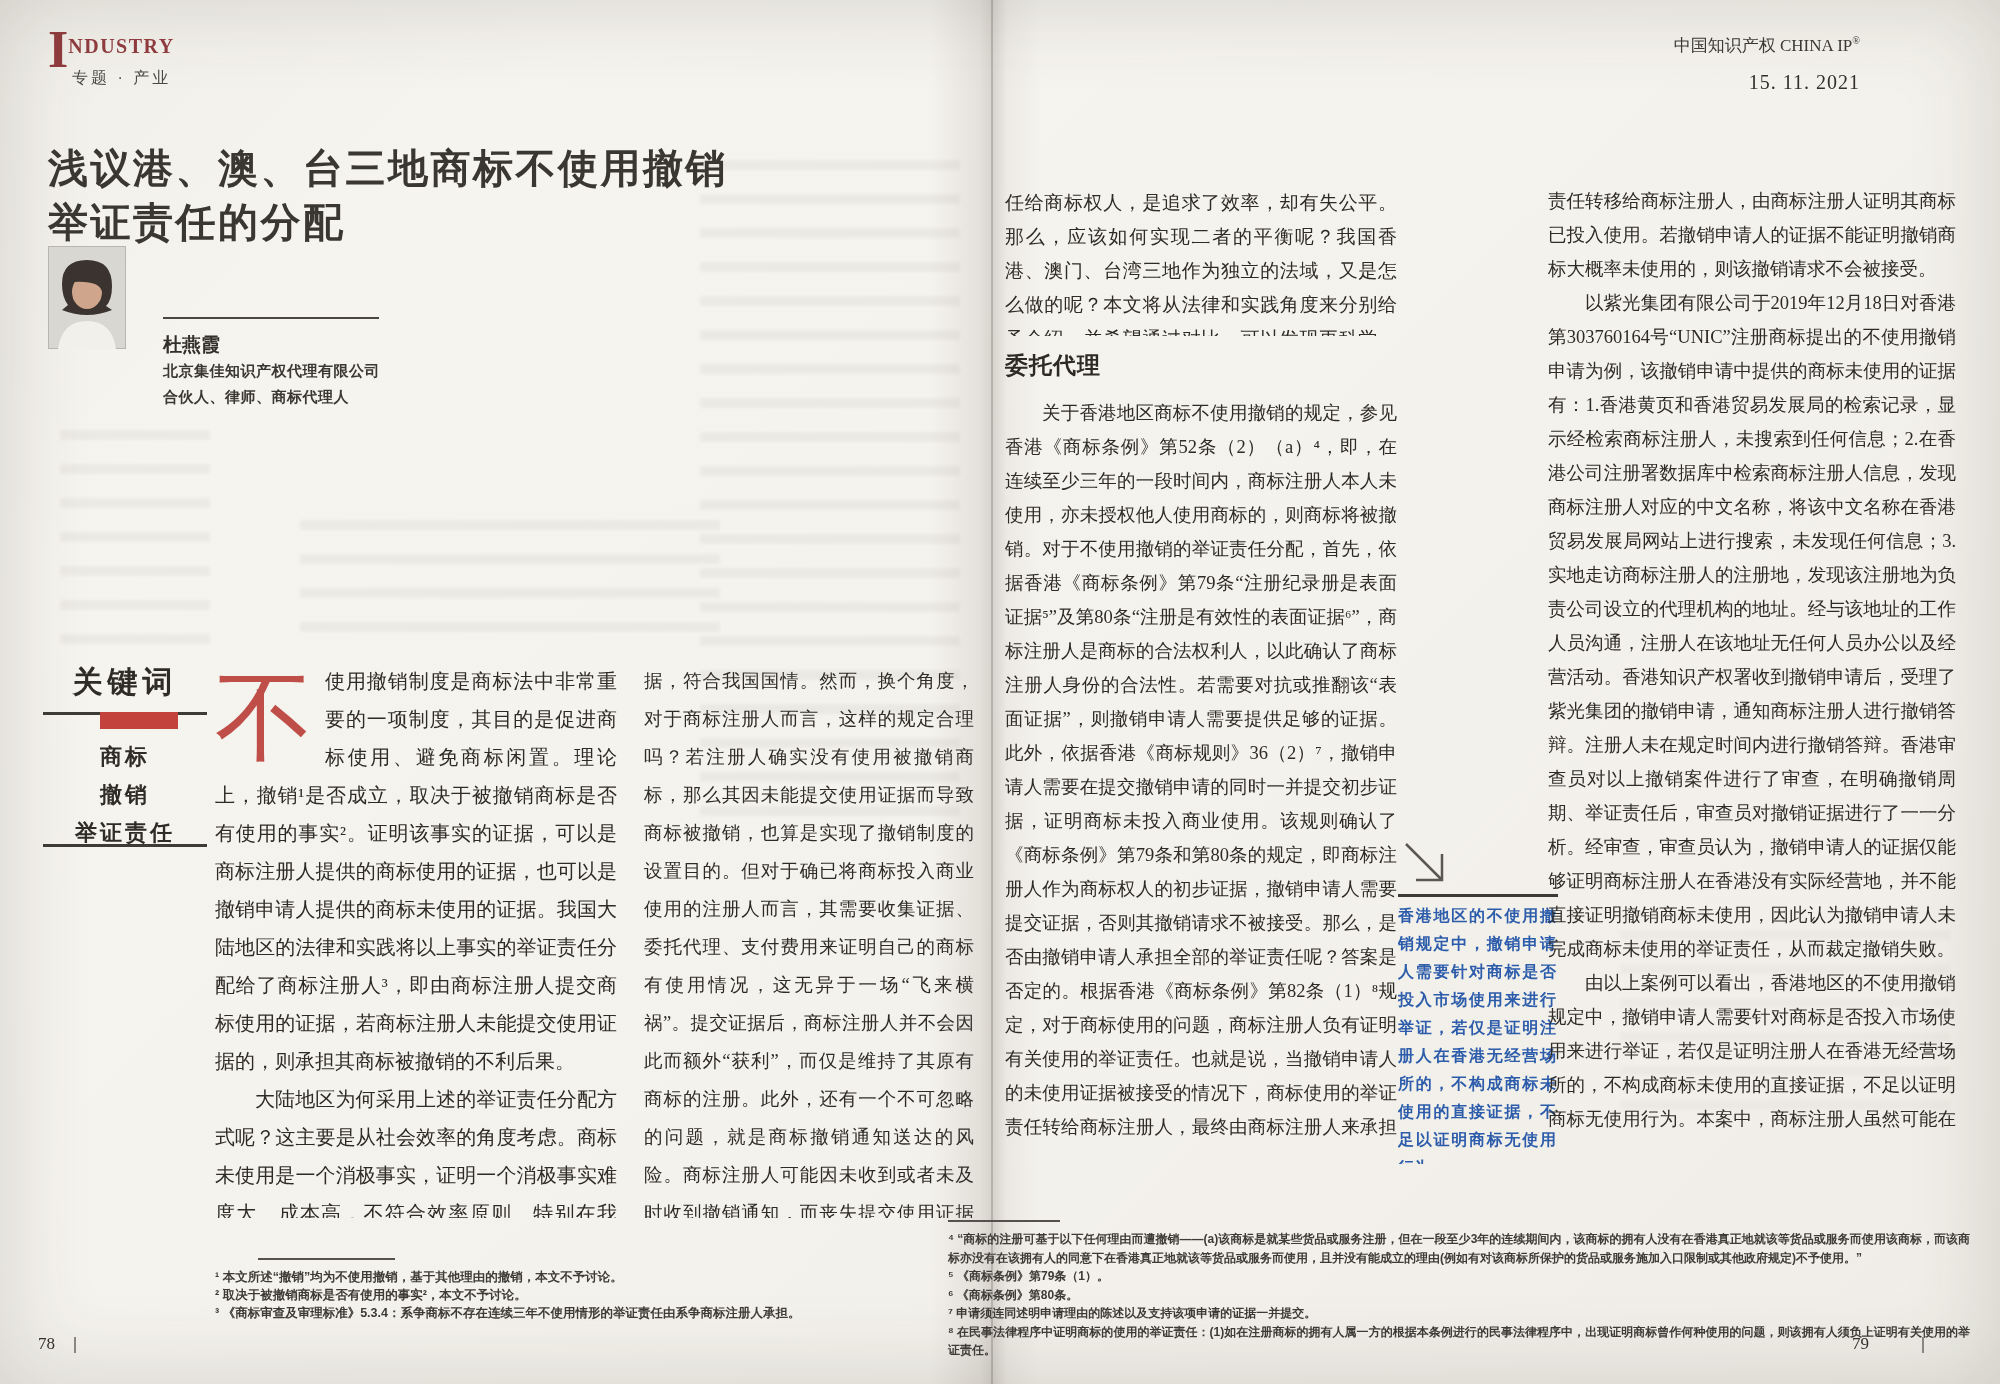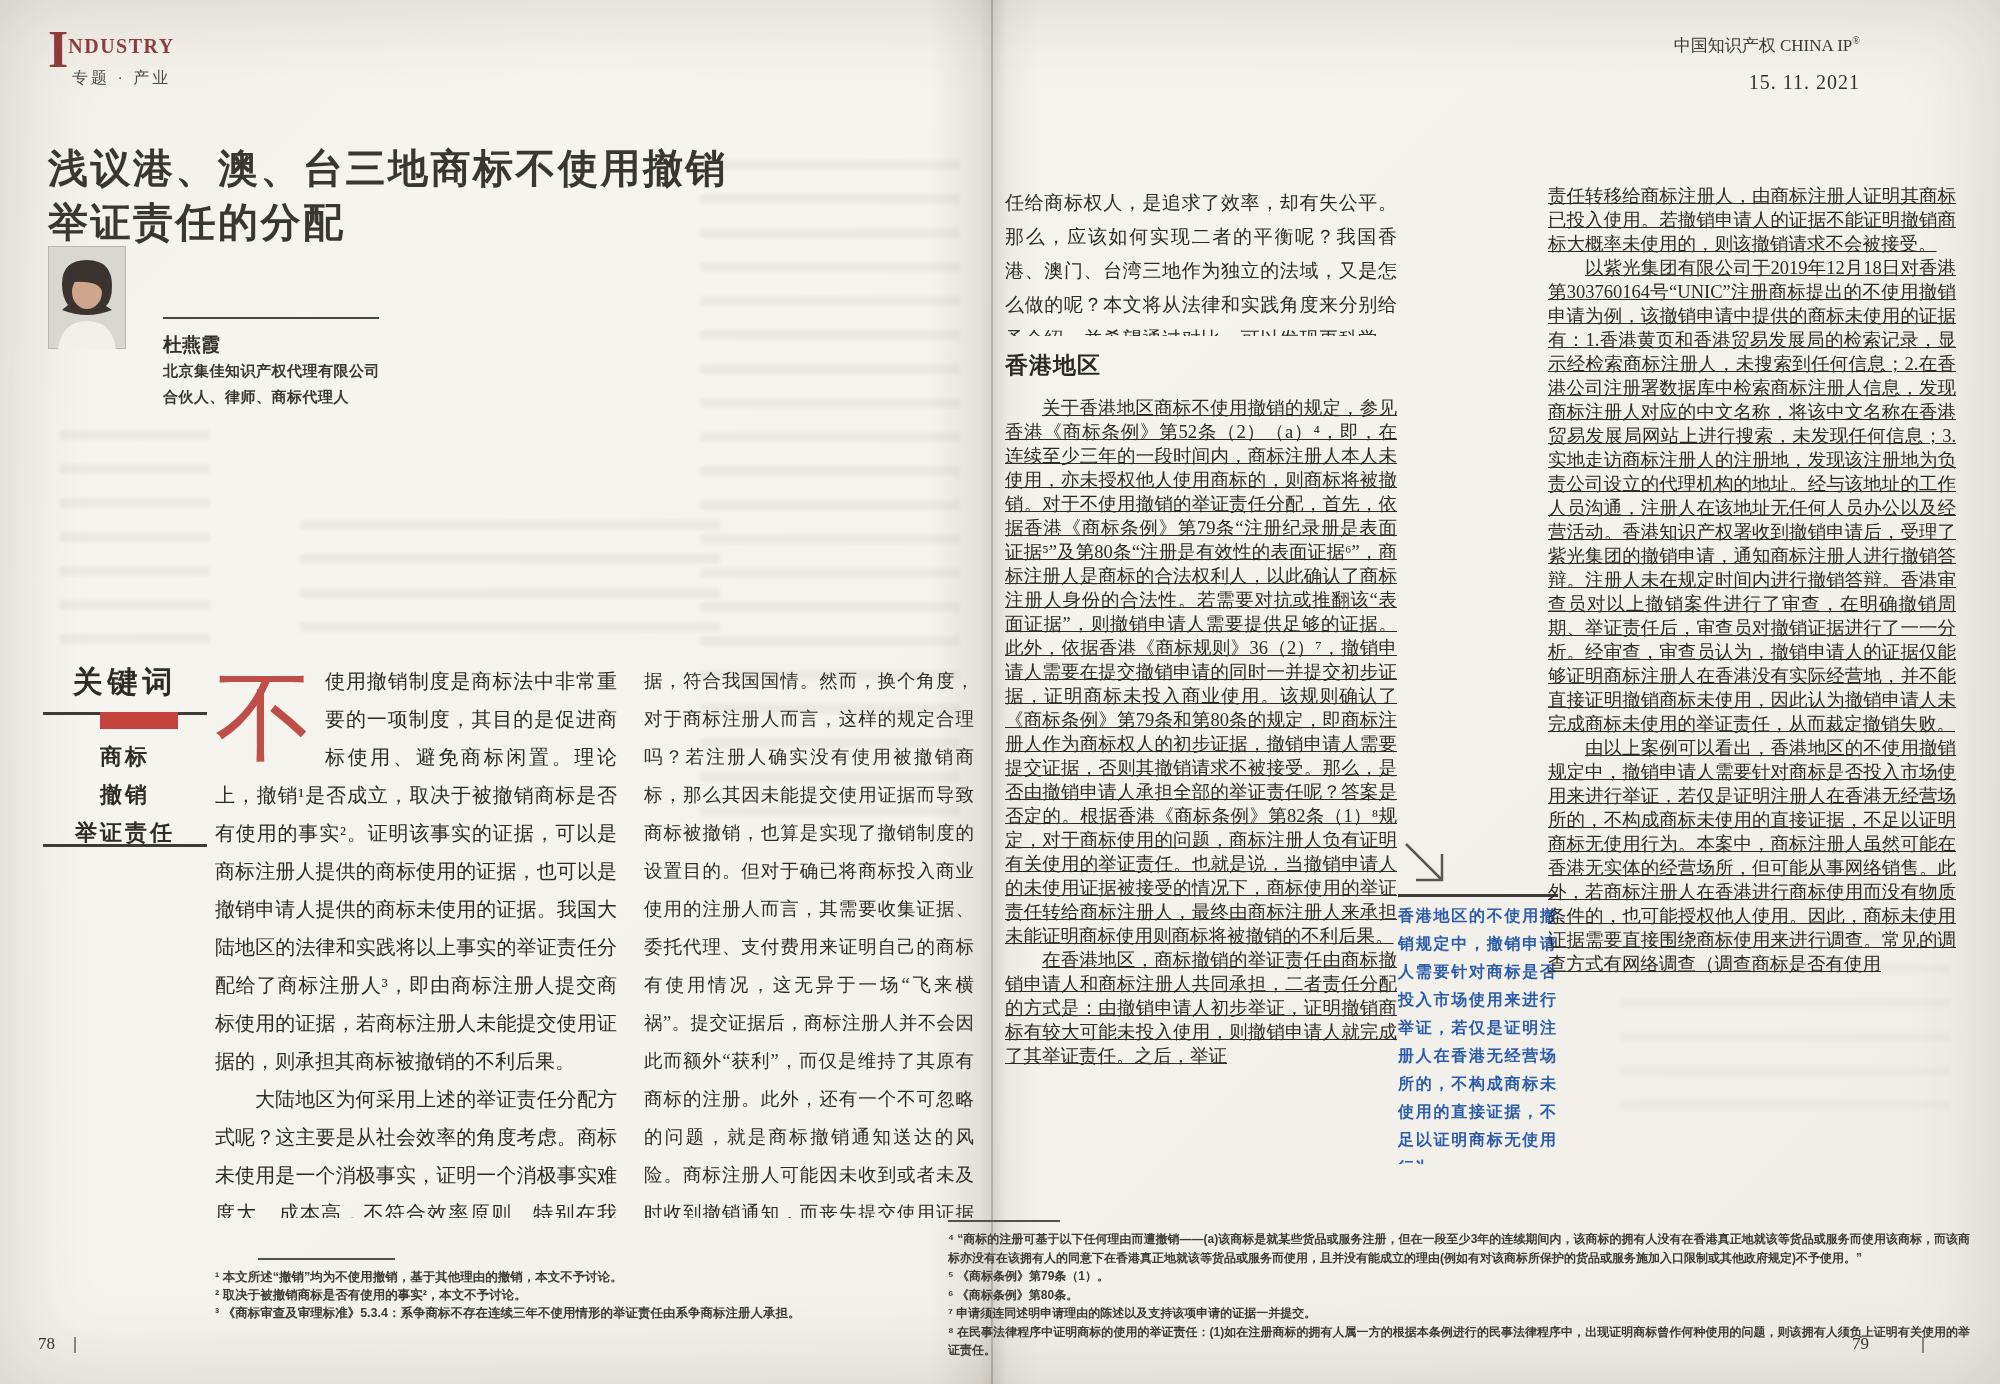--- a/index.html
+++ b/index.html
@@ -25,21 +25,21 @@
   .a-name{font-size:19px;font-weight:700;color:#33302c;}
   .a-meta{font-size:15px;font-weight:700;color:#3b3834;letter-spacing:.5px;}
   
   .kw-h{font-size:30px;font-weight:700;letter-spacing:5px;color:#2f2c28;text-align:center;width:164px;}
   .kw-rule{height:3px;background:#3e3b37;}
   .kw-red{background:#c4423c;}
   .kw-item{width:164px;text-align:center;font-size:22px;letter-spacing:3px;color:#2f2c28;font-weight:600;}
   
   .b-left{font-size:20px;line-height:38px;color:#2e2b27;}
   .b-left2{font-size:18.5px;line-height:38px;color:#2e2b27;}
-  .b-right{font-size:18.5px;line-height:24px;color:#2e2b27;text-decoration:underline;}
+  .b-right{font-size:18.5px;line-height:34px;color:#2e2b27;}
   .b-intro{font-size:19px;line-height:34px;color:#2e2b27;}
   .dropcap{float:left;font-size:98px;line-height:100px;color:#bf4e48;margin:6px 12px 0 0;font-weight:400;}
   .sec-h{font-size:23px;font-weight:700;color:#2d2a26;letter-spacing:1px;}
   
   .pq{font-size:16px;line-height:28px;font-weight:700;color:#2d5cab;}
   .pq-rule{height:2.5px;background:#3e3b37;}
   
   .fn-rule{height:2px;background:#56514c;}
   .fn-l{font-size:12.5px;line-height:18px;color:#3e3a36;font-weight:600;}
   .fn-r{font-size:12px;line-height:18.5px;color:#3e3a36;font-weight:600;}
@@ -122,21 +122,21 @@
   <div class="abs crease"></div>
 
   <div class="abs serif" style="left:1540px;top:34px;width:320px;text-align:right;">
     <div style="font-size:17px;color:#3b3834;">
       <span>中国知识产权 CHINA IP</span><sup>®</sup>
     </div>
     <div style="font-size:20px;color:#33302c;margin-top:14px;letter-spacing:1px;">15. 11. 2021</div>
   </div>
 
   <div class="abs col b-intro just" style="left:1005px;top:186px;width:392px;height:150px;">任给商标权人，是追求了效率，却有失公平。那么，应该如何实现二者的平衡呢？我国香港、澳门、台湾三地作为独立的法域，又是怎么做的呢？本文将从法律和实践角度来分别给予介绍，并希望通过对比，可以发现更科学、可取的解决方案。</div>
-  <div class="abs sec-h hei" style="left:1005px;top:350px;">香港地区</div>
+  <div class="abs sec-h hei" style="left:1005px;top:350px;">委托代理</div>
   <div class="abs col b-right just" style="left:1005px;top:396px;width:392px;height:744px;">
     <p class="indent">关于香港地区商标不使用撤销的规定，参见香港《商标条例》第52条（2）（a）⁴，即，在连续至少三年的一段时间内，商标注册人本人未使用，亦未授权他人使用商标的，则商标将被撤销。对于不使用撤销的举证责任分配，首先，依据香港《商标条例》第79条“注册纪录册是表面证据⁵”及第80条“注册是有效性的表面证据⁶”，商标注册人是商标的合法权利人，以此确认了商标注册人身份的合法性。若需要对抗或推翻该“表面证据”，则撤销申请人需要提供足够的证据。此外，依据香港《商标规则》36（2）⁷，撤销申请人需要在提交撤销申请的同时一并提交初步证据，证明商标未投入商业使用。该规则确认了《商标条例》第79条和第80条的规定，即商标注册人作为商标权人的初步证据，撤销申请人需要提交证据，否则其撤销请求不被接受。那么，是否由撤销申请人承担全部的举证责任呢？答案是否定的。根据香港《商标条例》第82条（1）⁸规定，对于商标使用的问题，商标注册人负有证明有关使用的举证责任。也就是说，当撤销申请人的未使用证据被接受的情况下，商标使用的举证责任转给商标注册人，最终由商标注册人来承担未能证明商标使用则商标将被撤销的不利后果。</p>
     <p class="indent">在香港地区，商标撤销的举证责任由商标撤销申请人和商标注册人共同承担，二者责任分配的方式是：由撤销申请人初步举证，证明撤销商标有较大可能未投入使用，则撤销申请人就完成了其举证责任。之后，举证</p>
   </div>
 
   <div class="abs" style="left:1402px;top:840px;">
     <svg width="46" height="46" viewBox="0 0 46 46">
       <path d="M4 4 L40 40 M40 14 L40 40 L14 40" fill="none" stroke="#5a5650" stroke-width="2.5"></path>
     </svg>
   </div>

